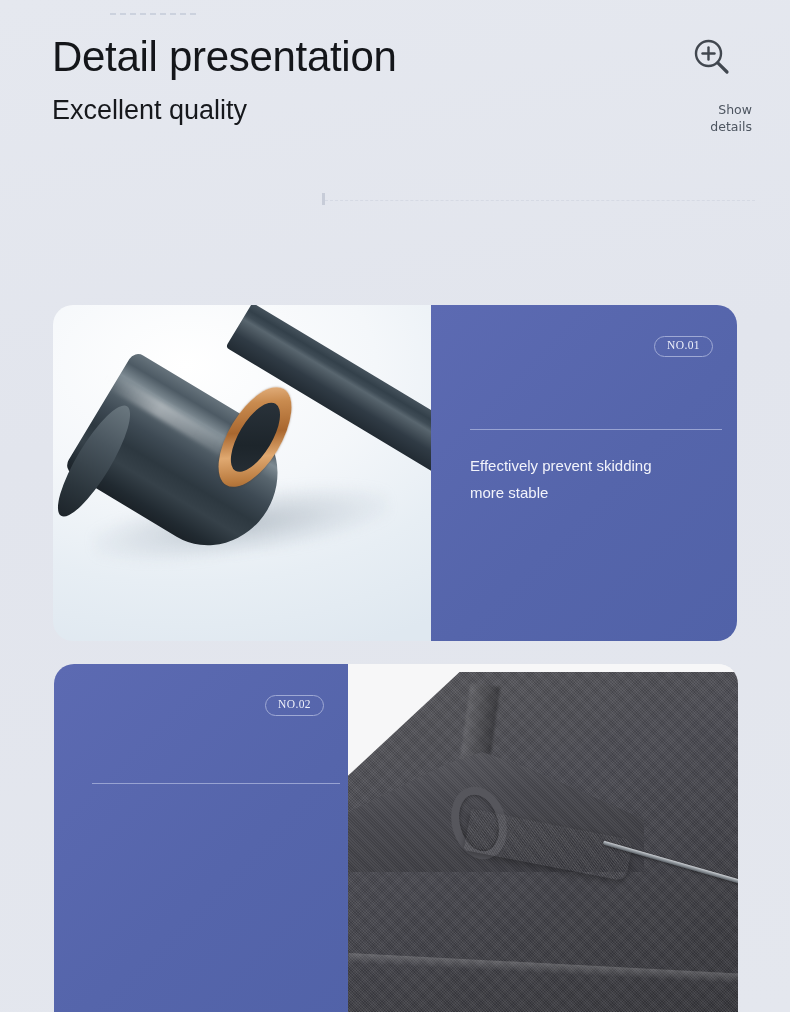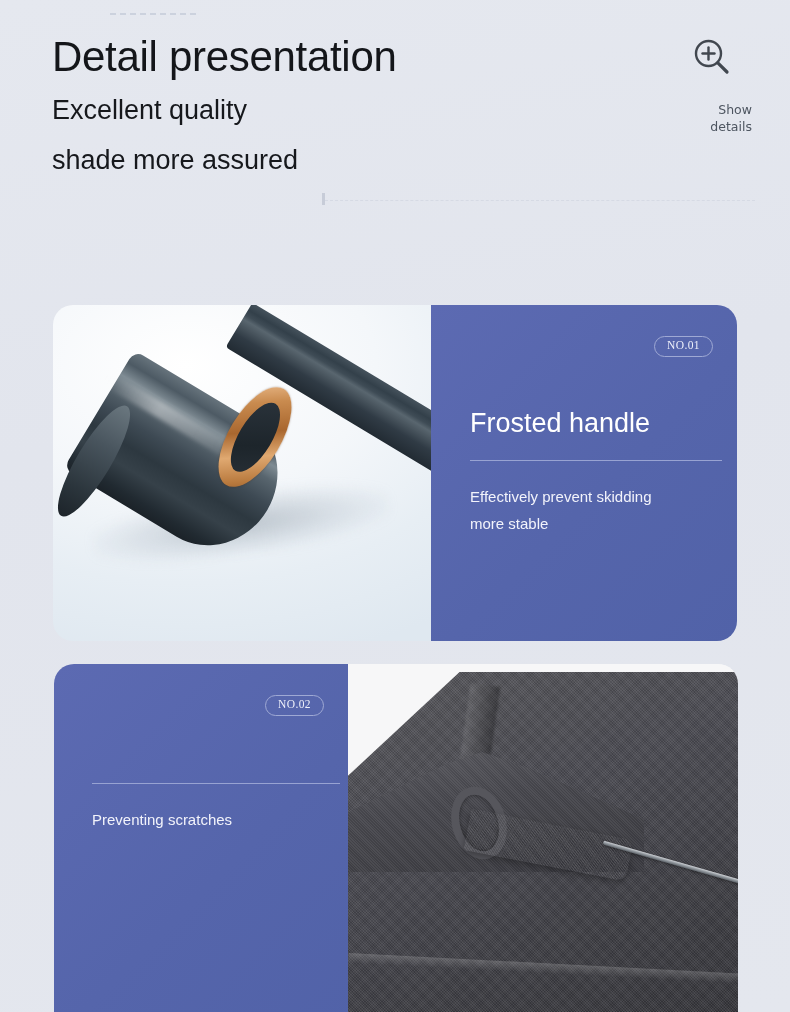--- a/index.html
+++ b/index.html
@@ -367,21 +367,20 @@
 </head>
 <body>
 
 <div class="page"></div>
 
 <div class="top-dash"></div>
 
 <div class="header">
   <h1 class="page-title">Detail presentation</h1>
   <div class="subtitle-1">Excellent quality</div>
-  <div class="subtitle-2">shade more assured</div>
 </div>
 <div class="header-dash-cap"></div>
 <div class="header-dash"></div>
 
 <div class="show-details">
   <svg class="magnifier" width="42" height="42" viewBox="0 0 42 42">
     <circle cx="17.5" cy="17.5" r="12.5" fill="none" stroke="#41474f" stroke-width="2.4"></circle>
     <line x1="17.5" y1="11.5" x2="17.5" y2="23.5" stroke="#41474f" stroke-width="2.4" stroke-linecap="round"></line>
     <line x1="11.5" y1="17.5" x2="23.5" y2="17.5" stroke="#41474f" stroke-width="2.4" stroke-linecap="round"></line>
     <line x1="26.8" y1="26.8" x2="36" y2="36" stroke="#41474f" stroke-width="3.2" stroke-linecap="round"></line>
@@ -399,35 +398,33 @@
     <div class="handle-grip-cap"></div>
     <div class="handle-gloss"></div>
     <div class="handle-ring">
       <div class="handle-ring-inner"></div>
     </div>
   </div>
 
   <div class="panel">
     <div class="badge">NO.01</div>
     <div class="panel-inner">
-      <div class="feature-title">Frosted handle</div>
       <div class="feature-divider"></div>
       <div class="feature-desc">Effectively prevent skidding
 more stable</div>
     </div>
   </div>
 </div>
 
 <div class="card card-2">
 
   <div class="panel">
     <div class="badge">NO.02</div>
     <div class="panel-inner">
       <div class="feature-divider"></div>
-      <div class="feature-desc">Preventing scratches</div>
     </div>
   </div>
 
   <div class="photo photo-fabric">
     <div class="fabric-bg"></div>
     <div class="fabric-canopy"></div>
     <div class="fabric-seam"></div>
     <div class="fabric-fold"></div>
     <div class="fabric-loop"></div>
     <div class="fabric-tab"></div>

